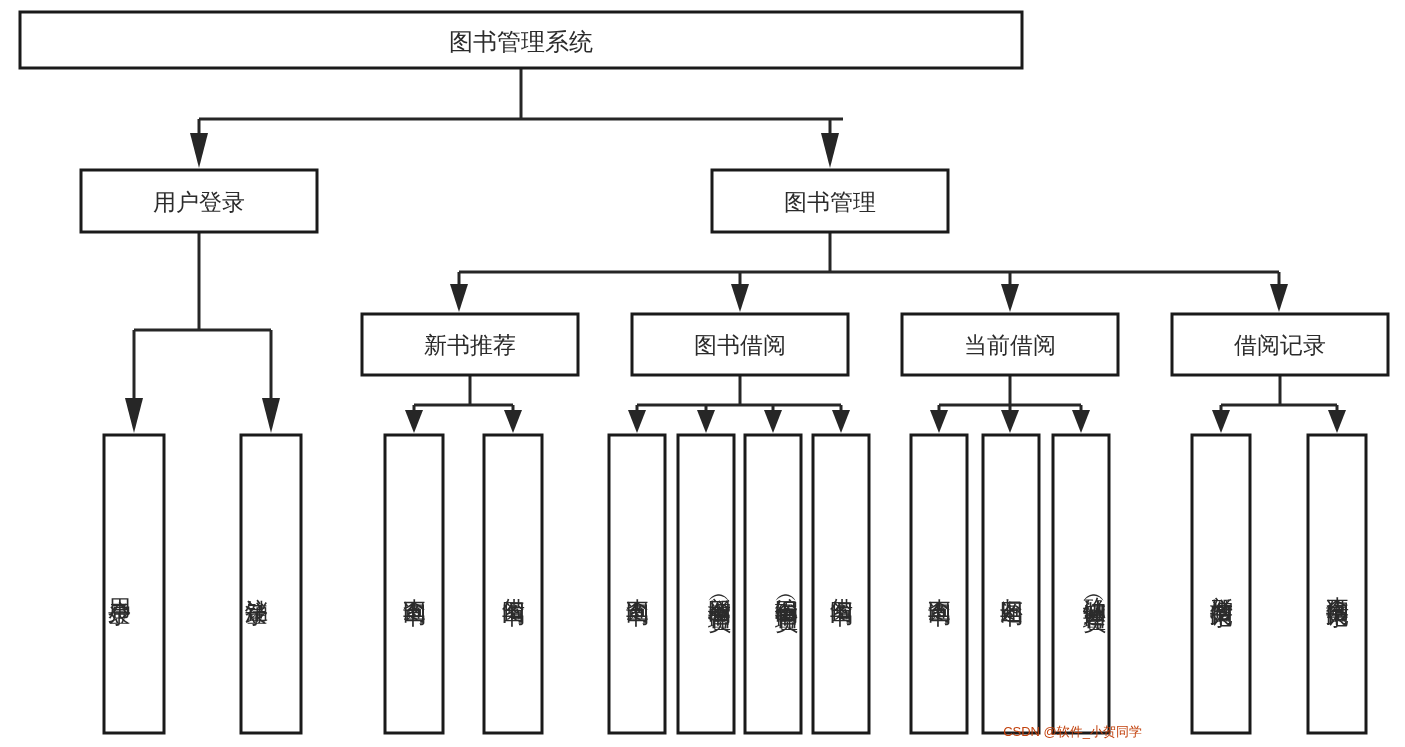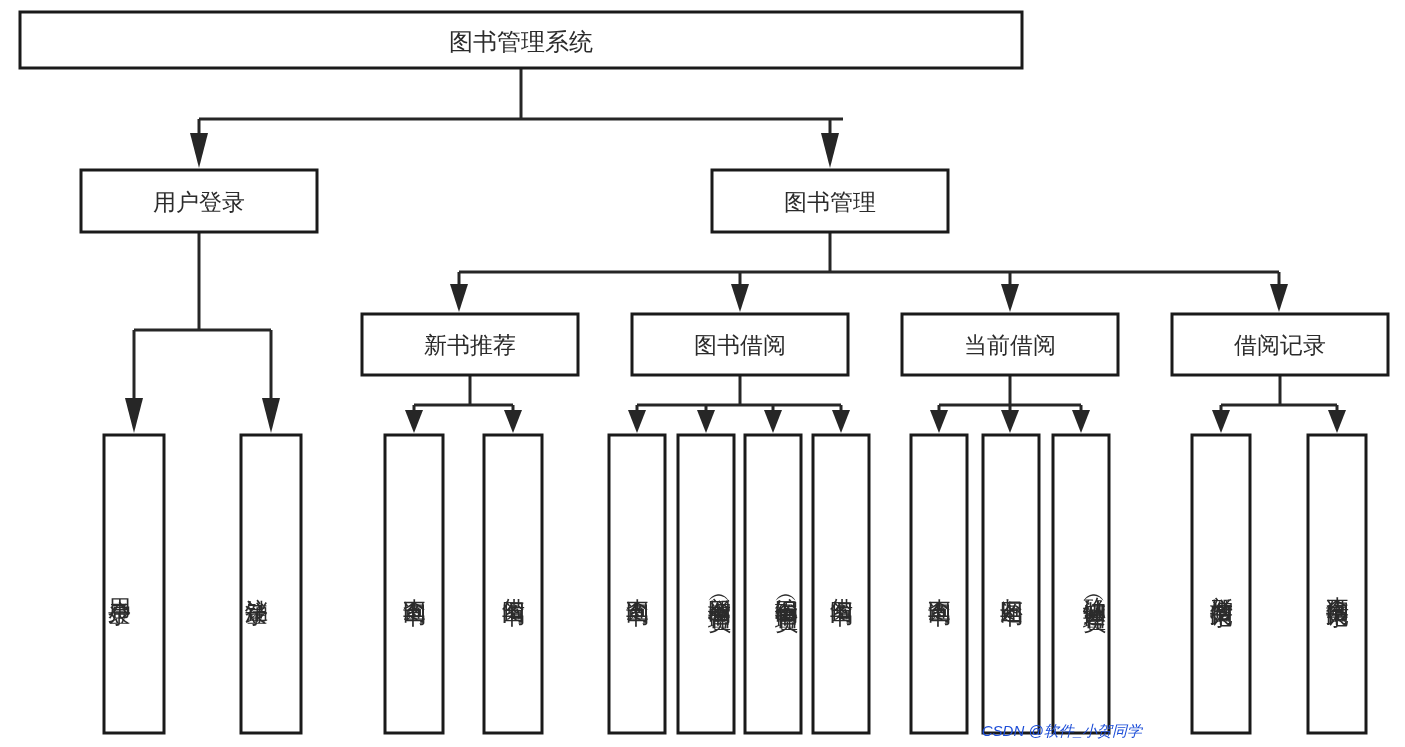--- a/index.html
+++ b/index.html
@@ -69,25 +69,24 @@
     white-space: nowrap;
     text-align: center;
     pointer-events: none;
     user-select: none;
   }
   .watermark {
     position: absolute;
     right: 8px;
     bottom: 6px;
     font-family: "Liberation Sans", "DejaVu Sans", sans-serif;
-    font-size: 15px;
-    color: #1d4ed8;
+    font-size: 13px;
+    color: #c2410c;
     white-space: nowrap;
     user-select: none;
-    font-style: italic;
   }
 </style>
 </head>
 <body>
 
 <div id="diagram-root">
 
   <svg id="diagram-svg" viewBox="0 0 1405 747">
 
     <g>

